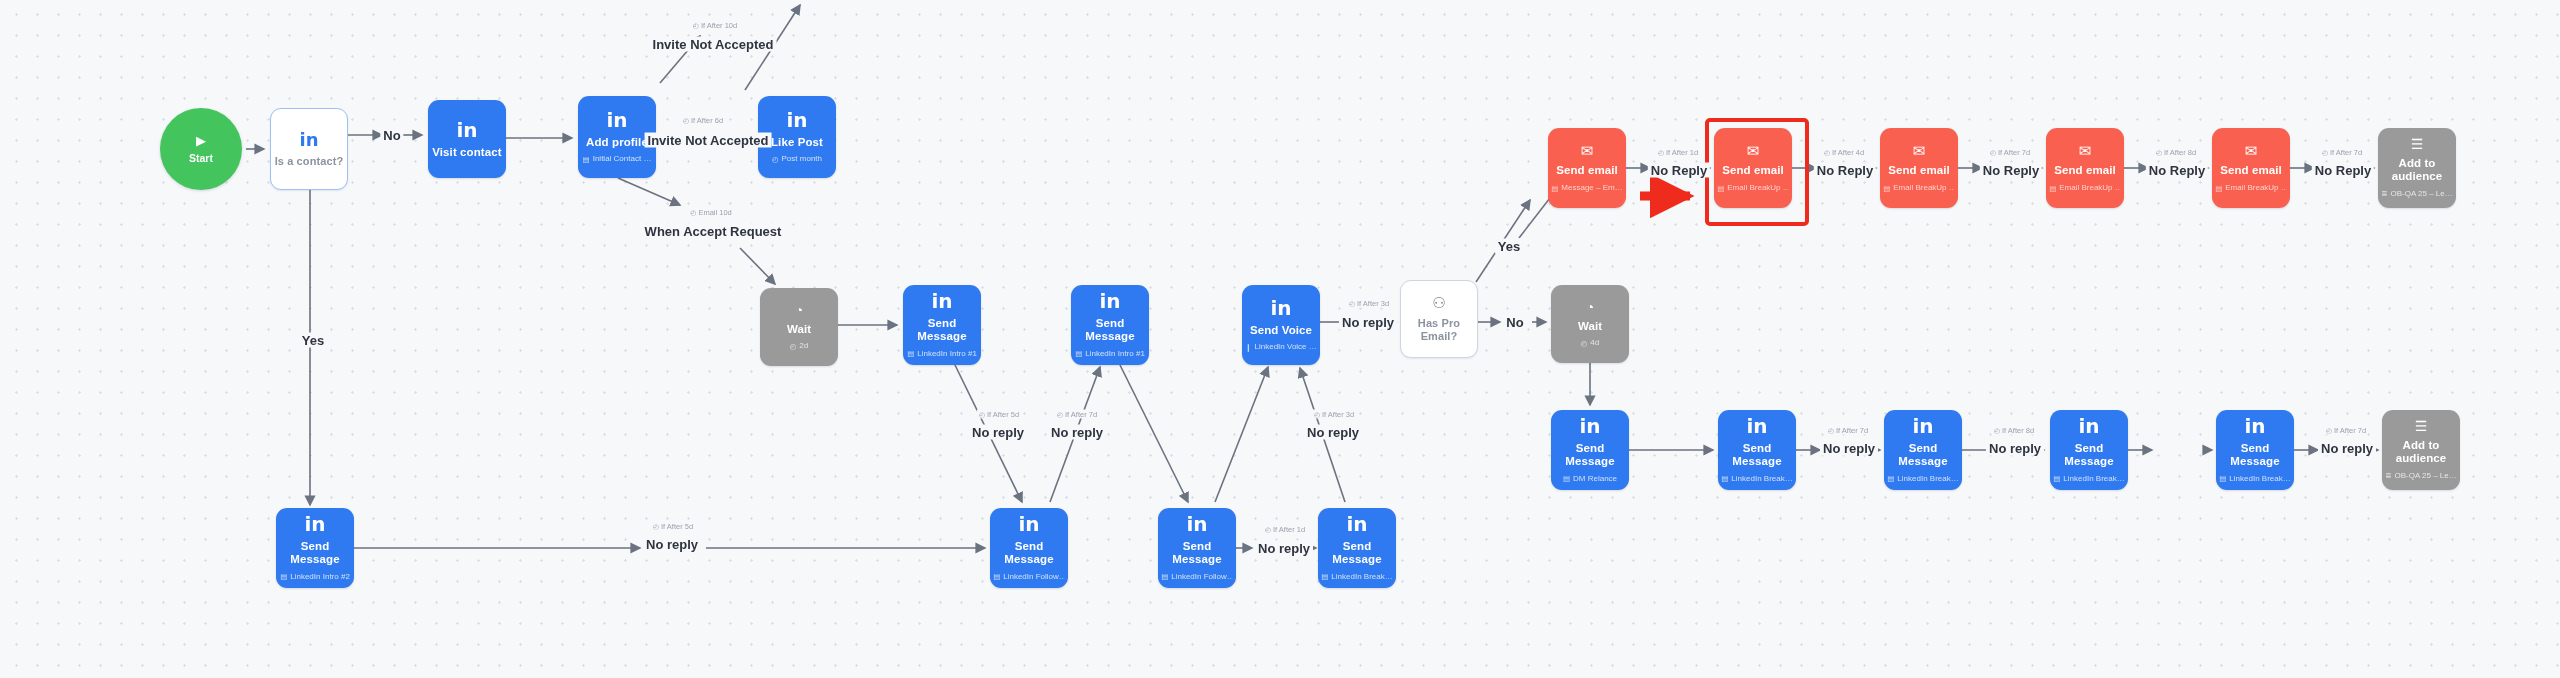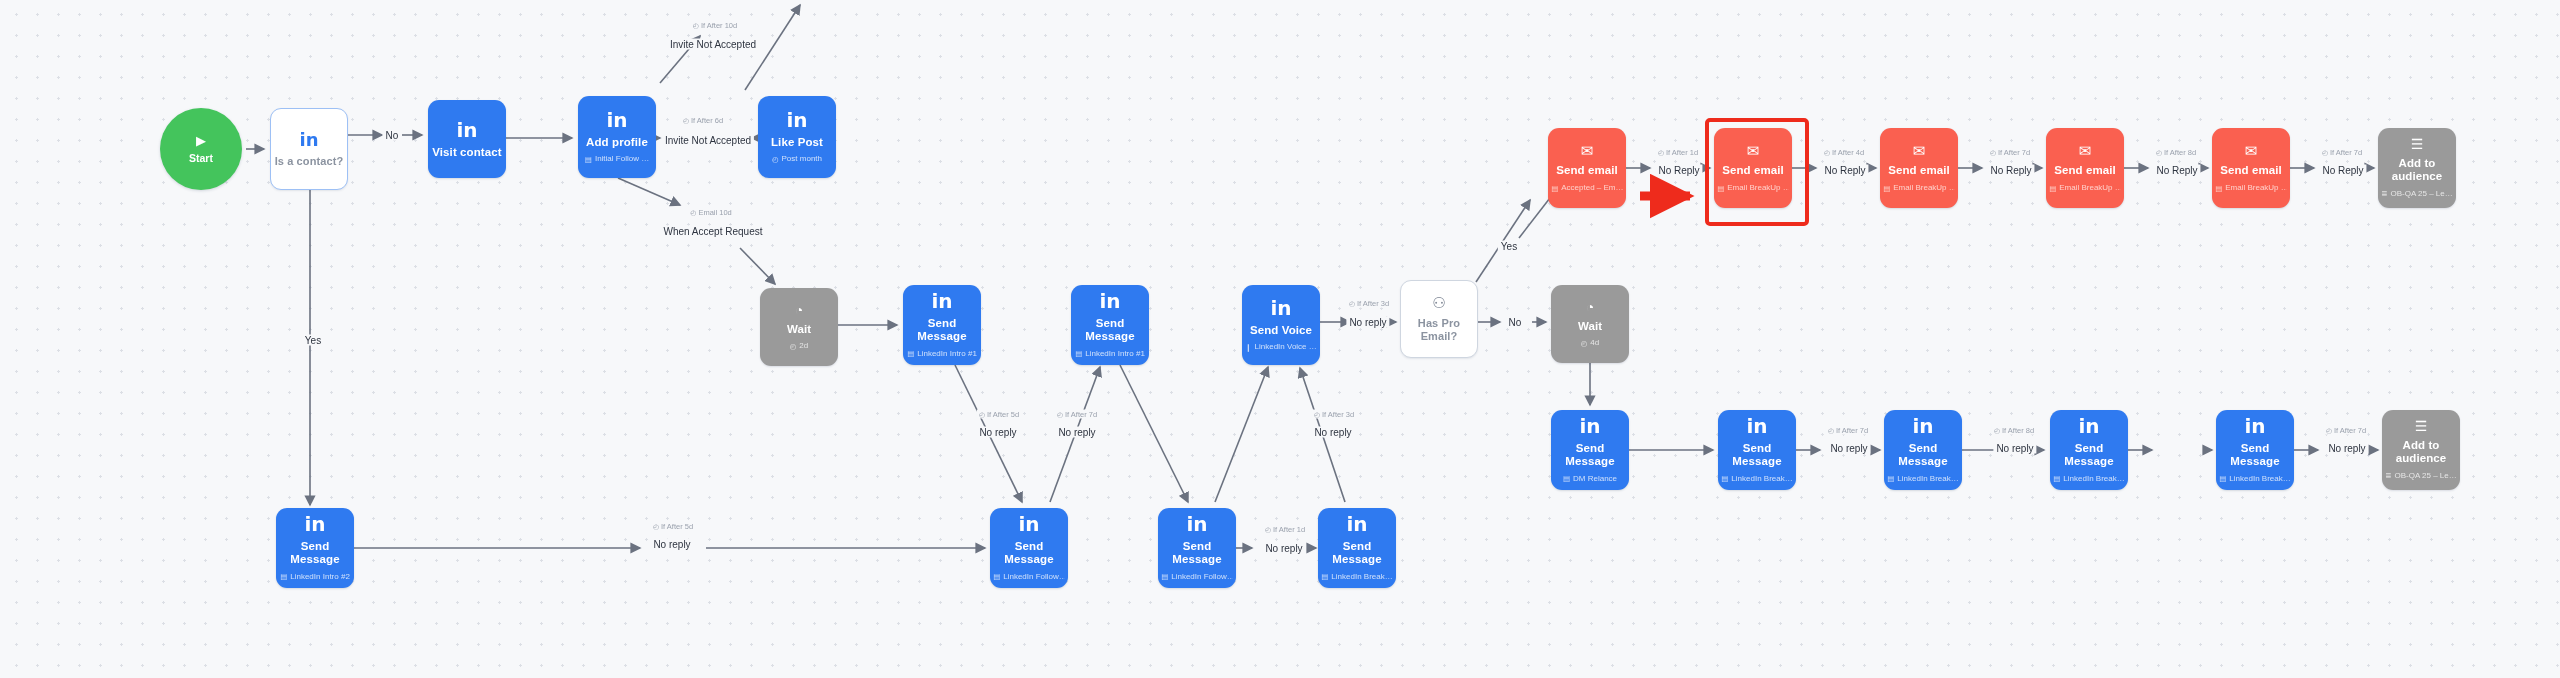--- a/index.html
+++ b/index.html
@@ -56,21 +56,21 @@
     background:#44c45c;color:#fff;
     display:flex;flex-direction:column;align-items:center;justify-content:center;
     box-shadow:0 1px 3px rgba(40,60,90,.18);
   }
   .n-start .ico{font-size:13px;line-height:1;margin-bottom:5px;}
   .n-start .ttl{font-size:10.5px;font-weight:bold;text-align:center;}
 
   
   .elabel{
     position:absolute;transform:translate(-50%,-50%);
-    font-size:10px;font-weight:normal;color:#2e3440;
+    font-size:13px;font-weight:bold;color:#2e3440;
     background:#f7f8fa;padding:0 3px;white-space:nowrap;
   }
   .econd{
     position:absolute;transform:translate(-50%,-50%);
     font-size:7.5px;color:#9aa1ad;white-space:nowrap;
     display:flex;align-items:center;gap:2px;
     background:#f7f8fa;padding:0 2px;
   }
   .econd .ck{font-size:7px;line-height:1;}
 
@@ -182,21 +182,21 @@
       </div>
       <div class="node n-li" style="left: 428px; top: 100px; width: 78px; height: 78px;">
         <div class="ico">in</div>
         <div class="ttl">Visit contact</div>
       </div>
       <div class="node n-li" style="left: 578px; top: 96px; width: 78px; height: 82px;">
         <div class="ico">in</div>
         <div class="ttl">Add profile</div>
         <div class="sub">
           <span class="sico">▤</span>
-          <span>Initial Follow …</span>
+          <span>Initial Contact …</span>
         </div>
       </div>
       <div class="node n-li" style="left: 758px; top: 96px; width: 78px; height: 82px;">
         <div class="ico">in</div>
         <div class="ttl">Like Post</div>
         <div class="sub">
           <span class="sico">◴</span>
           <span>Post month</span>
         </div>
       </div>
@@ -274,21 +274,21 @@
         <div class="sub">
           <span class="sico">▤</span>
           <span>LinkedIn Break…</span>
         </div>
       </div>
       <div class="node n-mail" style="left: 1548px; top: 128px; width: 78px; height: 80px;">
         <div class="ico">✉</div>
         <div class="ttl">Send email</div>
         <div class="sub">
           <span class="sico">▤</span>
-          <span>Accepted – Em…</span>
+          <span>Message – Em…</span>
         </div>
       </div>
       <div class="node n-mail" style="left: 1714px; top: 128px; width: 78px; height: 80px;">
         <div class="ico">✉</div>
         <div class="ttl">Send email</div>
         <div class="sub">
           <span class="sico">▤</span>
           <span>Email BreakUp …</span>
         </div>
       </div>

